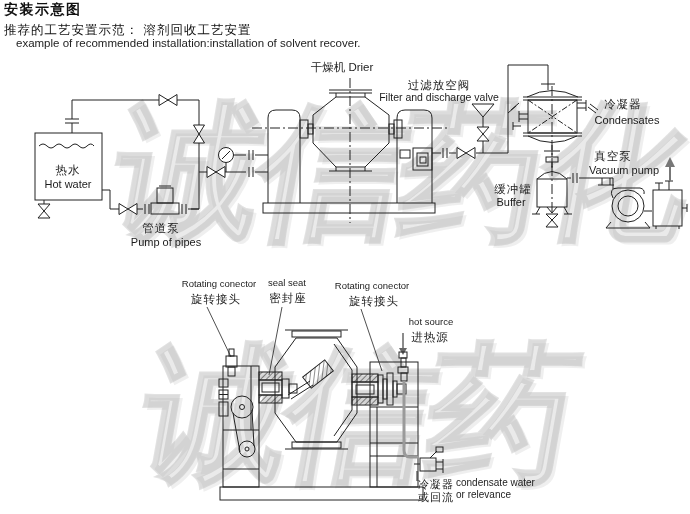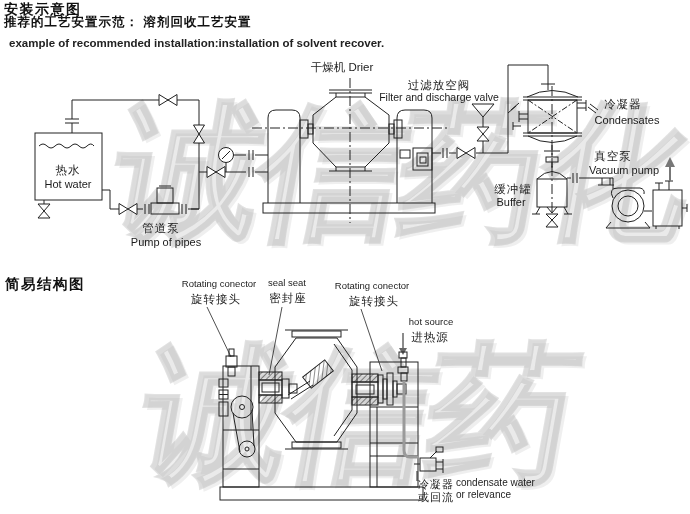--- a/index.html
+++ b/index.html
@@ -1,21 +1,21 @@
 <!DOCTYPE html>
 <html><head>
 <meta charset="utf-8">
 <style>
   html,body{margin:0;padding:0;background:#fff;}
   .canvas{position:relative;width:690px;height:514px;background:#ffffff;overflow:hidden;
           font-family:"Liberation Sans","DejaVu Sans",sans-serif;color:#111;}
   .abs{position:absolute;white-space:nowrap;}
   .hdr-title{left:4px;top:1px;font-size:14px;font-weight:bold;letter-spacing:1.5px;}
-  .hdr-sub-cn{left:4px;top:14px;font-size:12.5px;letter-spacing:1px;font-weight:bold;}
-  .hdr-sub-en{left:9px;top:37px;font-size:11.5px;color:#222;font-weight:bold;}
+  .hdr-sub-cn{left:4px;top:22px;font-size:12.5px;letter-spacing:1px;}
+  .hdr-sub-en{left:16px;top:37px;font-size:11.5px;color:#222;}
   .sec2-title{left:5px;top:275px;font-size:14.5px;font-weight:bold;letter-spacing:1.5px;}
   .wm{position:absolute;font-weight:bold;transform:skewX(-10deg);
       color:rgba(215,215,215,0.20);
       -webkit-text-stroke:2px rgba(160,160,160,0.30);
       text-shadow:4px 3px 0 rgba(190,190,190,0.25);
       z-index:0;pointer-events:none;letter-spacing:-6px;}
   #wm1{left:116px;top:74px;font-size:148px;}
   #wm2{left:126px;top:316px;font-size:148px;}
   svg{position:absolute;left:0;top:0;z-index:1;}
   svg text{font-family:"Liberation Sans","DejaVu Sans",sans-serif;fill:#1c1c1c;stroke:none;}
@@ -24,21 +24,20 @@
 <body>
 
 <div class="canvas">
 
   <div id="wm1" class="wm">诚信药化</div>
   <div id="wm2" class="wm">诚信药化</div>
 
   <div class="abs hdr-title">安装示意图</div>
   <div class="abs hdr-sub-cn">推荐的工艺安置示范： 溶剂回收工艺安置</div>
   <div class="abs hdr-sub-en">example of recommended installation:installation of solvent recover.</div>
-  <div class="abs sec2-title">简易结构图</div>
 
   <svg width="690" height="514" viewBox="0 0 690 514">
     <defs>
       <g id="valve-h" stroke="#222" fill="#fff">
         <path d="M-9,-5.5 L0,0 L-9,5.5 Z"></path>
           <path d="M9,-5.5 L0,0 L9,5.5 Z"></path>
       </g>
       <g id="ticks" stroke="#222">
         <line x1="0" y1="-5" x2="0" y2="5"></line>
           <line x1="4" y1="-5" x2="4" y2="5"></line>

